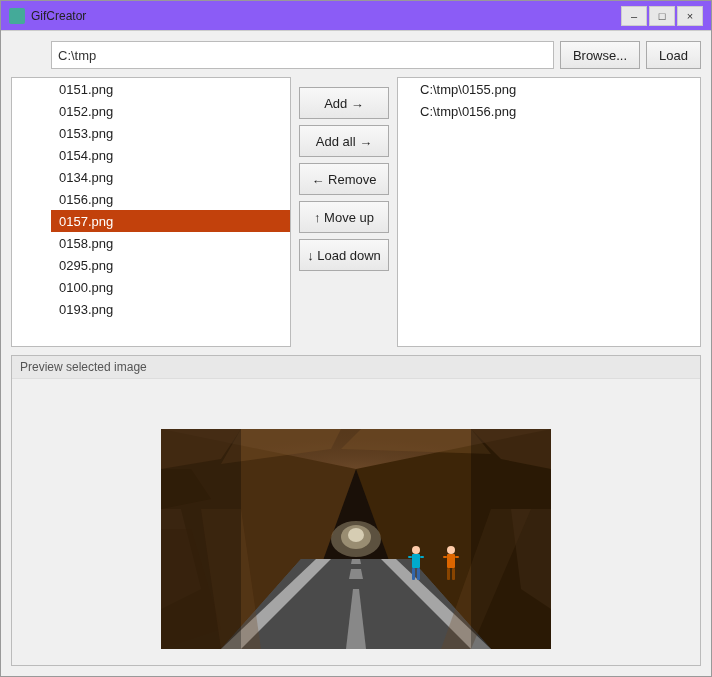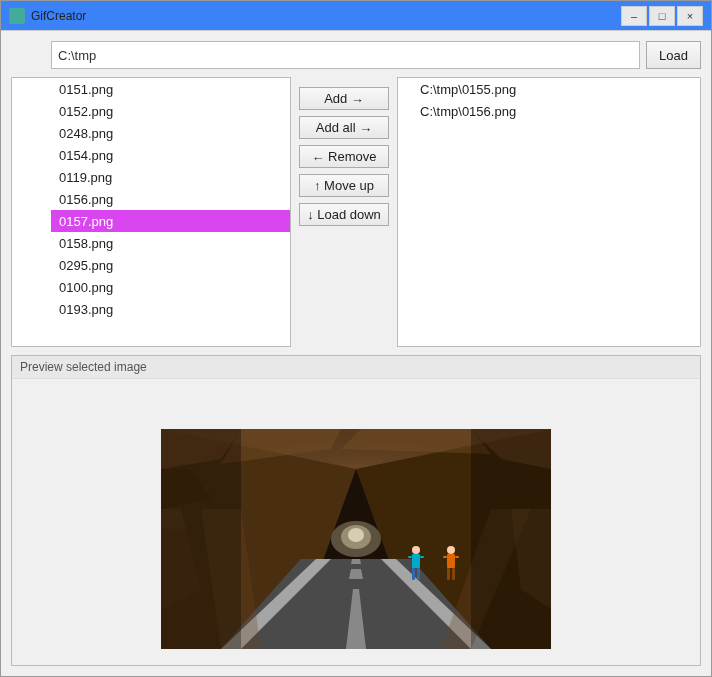--- a/index.html
+++ b/index.html
@@ -15,21 +15,21 @@
     }
     .window {
       width: 712px;
       height: 677px;
       background: #f0f0f0;
       border: 1px solid #999;
       display: flex;
       flex-direction: column;
     }
     .title-bar {
-      background: #3b82f6;
+      background: #8b5cf6;
       border-bottom: 1px solid #ccc;
       height: 30px;
       display: flex;
       align-items: center;
       padding: 0 8px;
       user-select: none;
     }
     .title-bar-icon {
       width: 16px;
       height: 16px;
@@ -121,36 +121,36 @@
     .file-item {
       padding: 3px 8px;
       cursor: pointer;
       white-space: nowrap;
       color: #222;
       height: 22px;
       display: flex;
       align-items: center;
     }
     .file-item.selected {
-      background: #d946ef;
+      background: #c2410c;
       color: white;
       text-align: right;
     }
 
     
     .middle-buttons {
       display: flex;
       flex-direction: column;
       justify-content: flex-start;
       gap: 6px;
       padding-top: 10px;
       flex: 0 0 90px;
     }
     .mid-btn {
-      height: 23px;
+      height: 32px;
       padding: 0 4px;
       border: 1px solid #aaa;
       background: linear-gradient(to bottom, #f8f8f8, #e8e8e8);
       cursor: pointer;
       font-size: 13px;
       color: #222;
       white-space: nowrap;
     }
 
     
@@ -224,32 +224,33 @@
       <button class="title-bar-btn">–</button>
       <button class="title-bar-btn">□</button>
       <button class="title-bar-btn close">×</button>
     </div>
   </div>
 
   <div class="content">
 
     <div class="path-row">
       <input class="path-input" type="text" value="C:\tmp" style="">
+      <button class="btn">Browse...</button>
       <button class="btn">Load</button>
     </div>
 
     <div class="main-panel">
 
       <div class="file-list-container">
         <div class="file-list" id="file-list">
             <div class="file-item">0151.png</div>
             <div class="file-item">0152.png</div>
-            <div class="file-item">0248.png</div>
+            <div class="file-item">0153.png</div>
             <div class="file-item">0154.png</div>
-            <div class="file-item">0119.png</div>
+            <div class="file-item">0134.png</div>
             <div class="file-item">0156.png</div>
             <div class="file-item selected">0157.png</div>
             <div class="file-item">0158.png</div>
             <div class="file-item">0295.png</div>
             <div class="file-item">0100.png</div>
             <div class="file-item">0193.png</div>
           </div>
       </div>
 
       <div class="middle-buttons">

